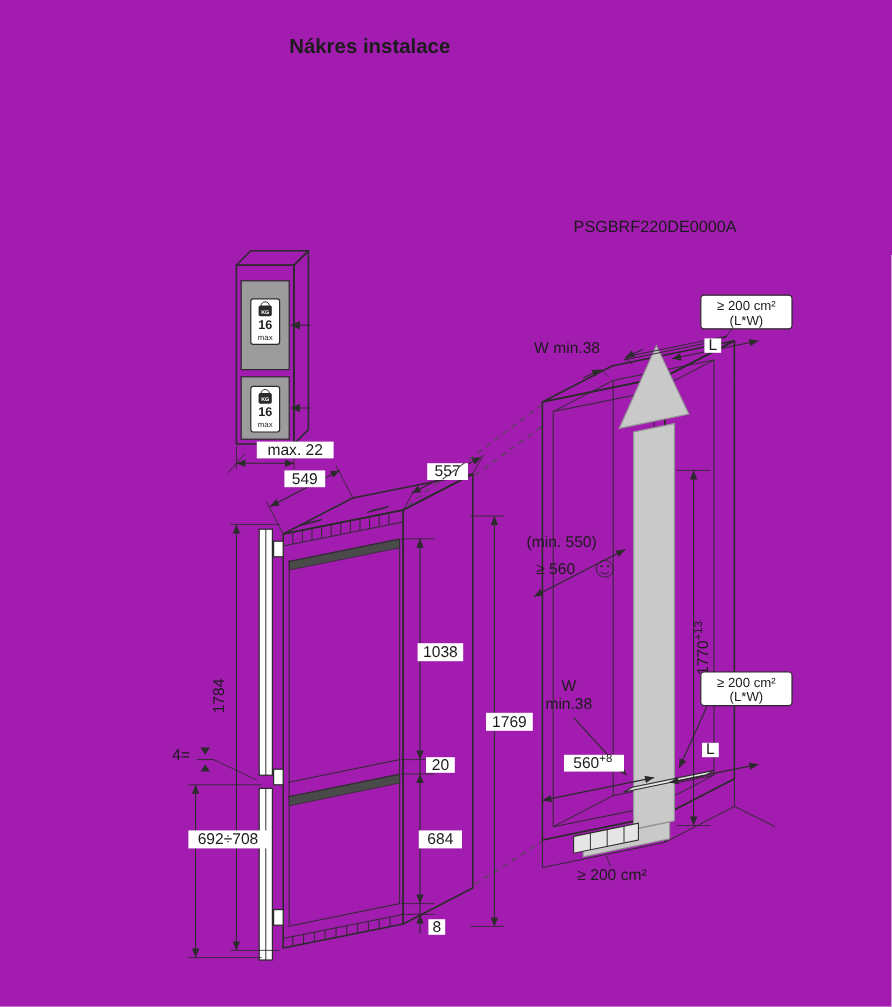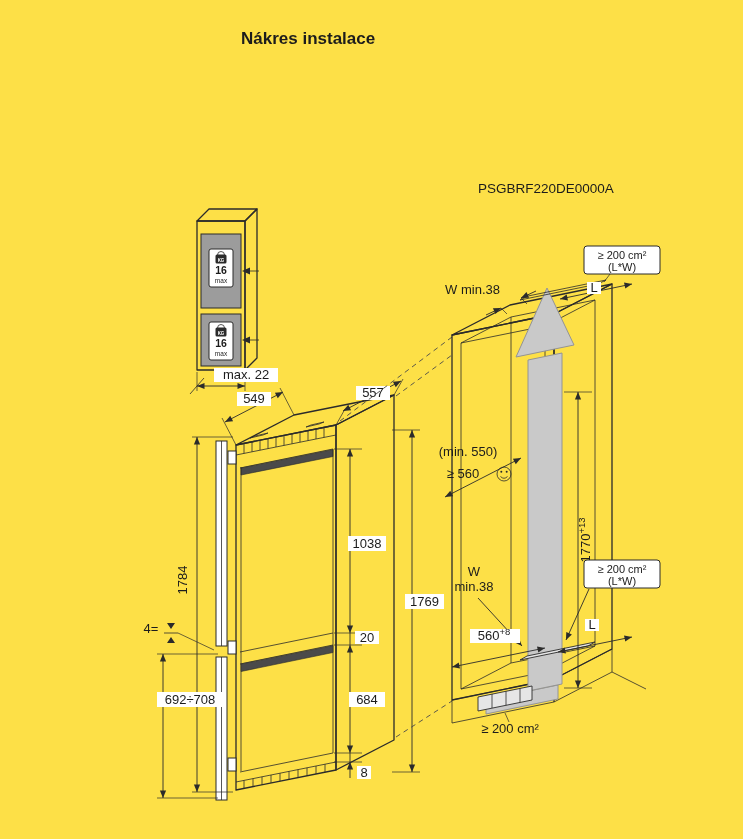--- a/index.html
+++ b/index.html
@@ -1,16 +1,16 @@
 <!DOCTYPE html>
 <html><head>
 <meta charset="utf-8">
 <style>
   html,body{margin:0;padding:0;background:#fff}
-  .stage{position:relative;width:743px;height:839px;background:#fde047;font-family:"Liberation Sans",sans-serif;overflow:hidden}
+  .stage{position:relative;width:743px;height:839px;background:#a21caf;font-family:"Liberation Sans",sans-serif;overflow:hidden}
   svg{display:block}
   svg text{font-family:"Liberation Sans","DejaVu Sans",sans-serif;fill:#1c1c1c}
   .outline{fill:none;stroke:#2b2b2b;stroke-width:1.3;stroke-linejoin:round}
   .thin{fill:none;stroke:#2b2b2b;stroke-width:0.8}
   .ext{stroke:#2b2b2b;stroke-width:0.7;fill:none}
   .dimline{stroke:#2b2b2b;stroke-width:0.9;fill:none}
   .dashed{stroke:#4a4a4a;stroke-width:0.9;stroke-dasharray:5 4;fill:none}
   .bg{fill:#fff}
   .dim{font-size:13px}
   .dim-s{font-size:11px}

